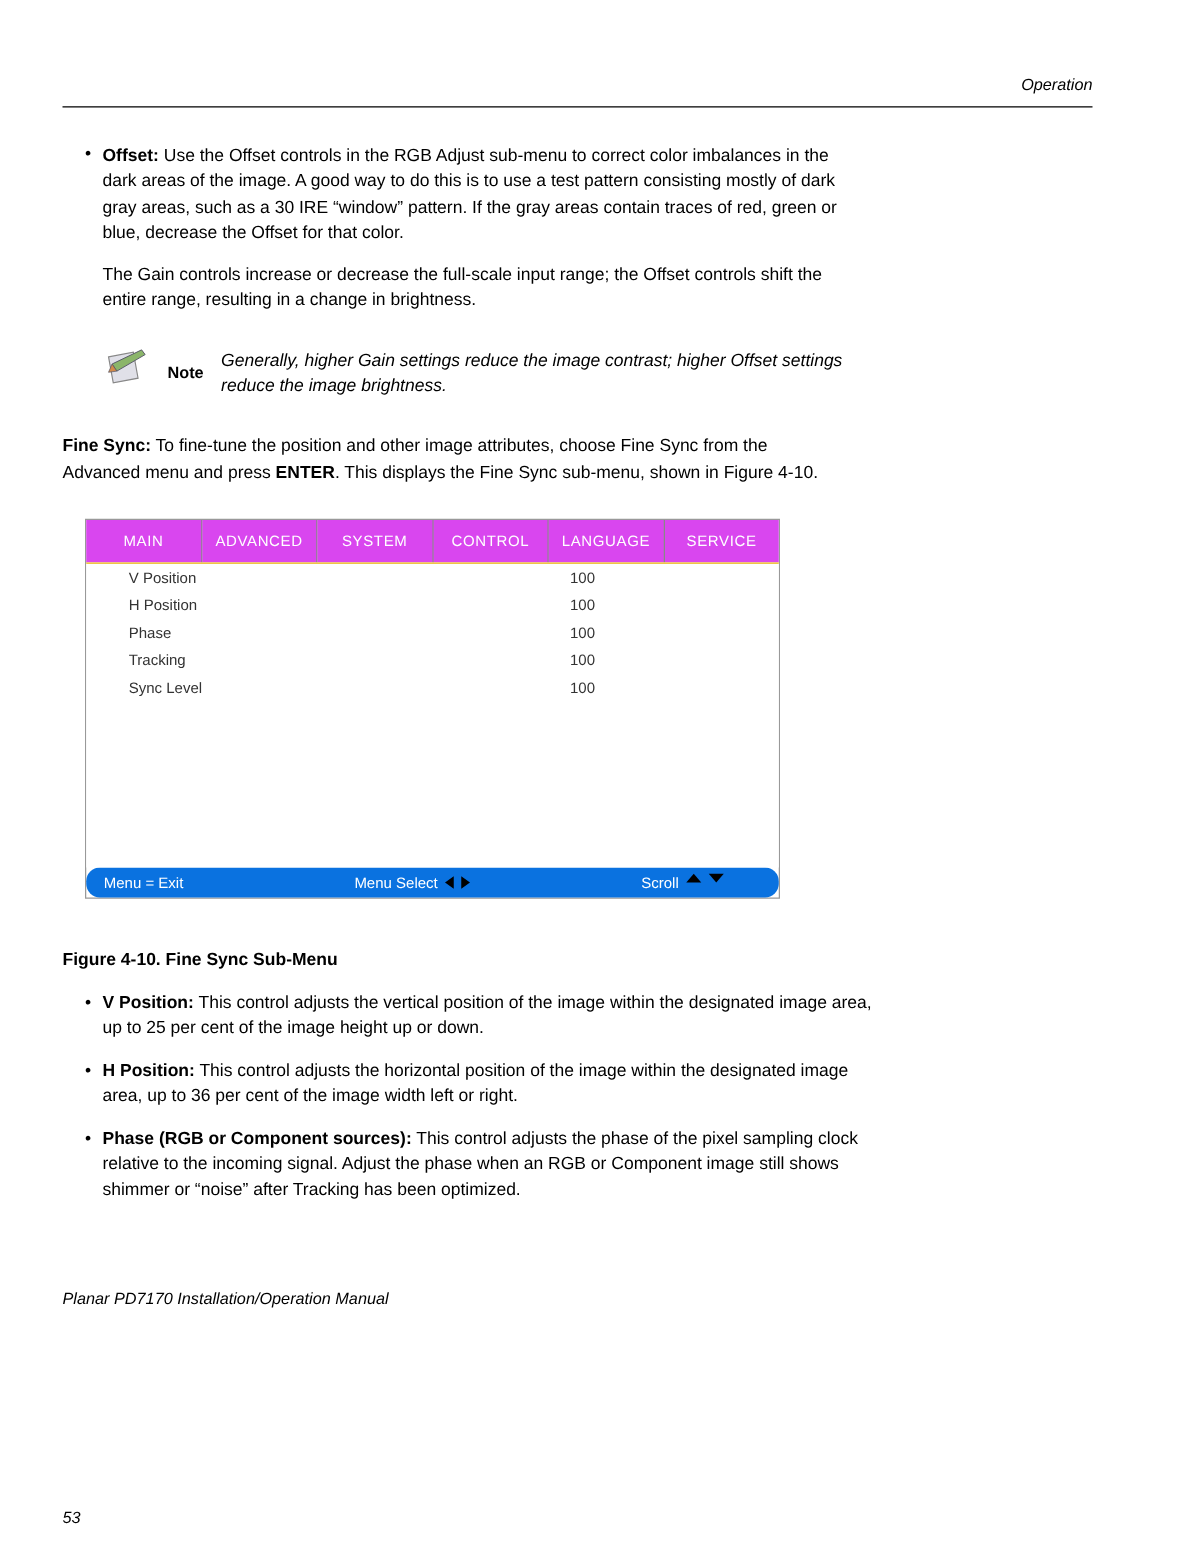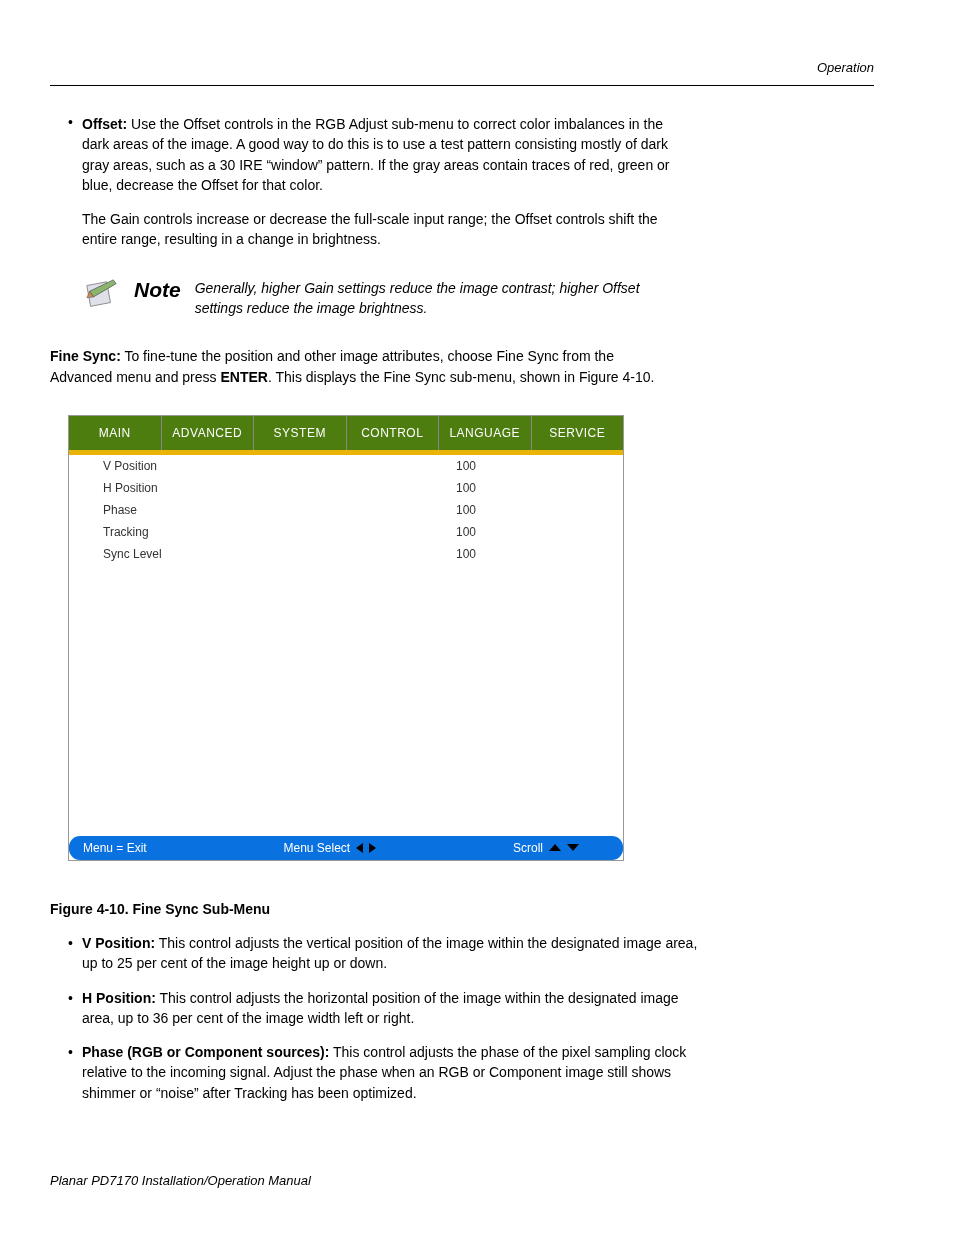--- a/index.html
+++ b/index.html
@@ -30,47 +30,47 @@
   .body-para { line-height: 1.45; }
   .followup { margin-left: 32px; margin-top: 14px; padding-right: 180px; line-height: 1.45; }
   .note-row {
     display: flex;
     align-items: flex-start;
     gap: 14px;
     margin: 28px 0 28px 32px;
     padding-right: 200px;
   }
   .note-icon svg { width: 38px; height: 34px; }
-  .note-label { font-weight: bold; font-style: italic; font-size: 21px; margin-top: 0; }
+  .note-label { font-weight: bold; font-size: 13px; margin-top: 12px; }
   .note-text { font-style: italic; line-height: 1.45; flex: 1; }
   .fine-sync-intro { margin-top: 28px; padding-right: 200px; line-height: 1.45; }
   .bold { font-weight: bold; }
 
   .menu-figure {
     margin: 28px 0 0 18px;
     width: 556px;
     border: 1px solid #999;
   }
   .menu-tabs { display: flex; }
   .menu-tab {
     flex: 1;
-    background: #4d7c0f;
+    background: #d946ef;
     color: #fff;
     font-family: Arial, sans-serif;
     font-size: 12px;
     text-align: center;
     padding: 10px 0;
     border-right: 1px solid #888;
     letter-spacing: 0.5px;
   }
   .menu-tab:last-child { border-right: none; }
   .menu-body {
     background: #fff;
-    border-top: 5px solid #eab308;
-    height: 386px;
+    border-top: 1px solid #eab308;
+    height: 244px;
     position: relative;
   }
   .menu-row {
     display: flex;
     font-family: Arial, sans-serif;
     font-size: 12px;
     color: #333;
     padding: 4px 0;
   }
   .menu-row .lbl { width: 155px; padding-left: 34px; }
@@ -83,21 +83,21 @@
     font-size: 12px;
     padding: 5px 14px;
     align-items: center;
     gap: 10px;
     border-radius: 11px;
   }
   .mf-exit { flex: 0 0 auto; }
   .mf-gap1 { flex: 1; }
   .mf-select { flex: 0 0 auto; display: flex; gap: 6px; align-items: center; }
   .mf-gap2 { flex: 1; }
-  .mf-scroll { flex: 0 0 auto; display: flex; gap: 6px; align-items: center; margin-right: 30px; }
+  .mf-scroll { flex: 0 0 auto; display: flex; gap: 6px; align-items: flex-start; margin-right: 30px; }
   .tri-left, .tri-right, .tri-up, .tri-down {
     width: 0; height: 0; display: inline-block;
   }
   .tri-left { border-top: 5px solid transparent; border-bottom: 5px solid transparent; border-right: 7px solid #000; }
   .tri-right { border-top: 5px solid transparent; border-bottom: 5px solid transparent; border-left: 7px solid #000; }
   .tri-up { border-left: 6px solid transparent; border-right: 6px solid transparent; border-bottom: 7px solid #000; }
   .tri-down { border-left: 6px solid transparent; border-right: 6px solid transparent; border-top: 7px solid #000; }
 
   .fig-caption { font-weight: bold; margin: 40px 0 16px 0; font-size: 14px; }
   .defs { margin-left: 18px; padding-right: 160px; }

